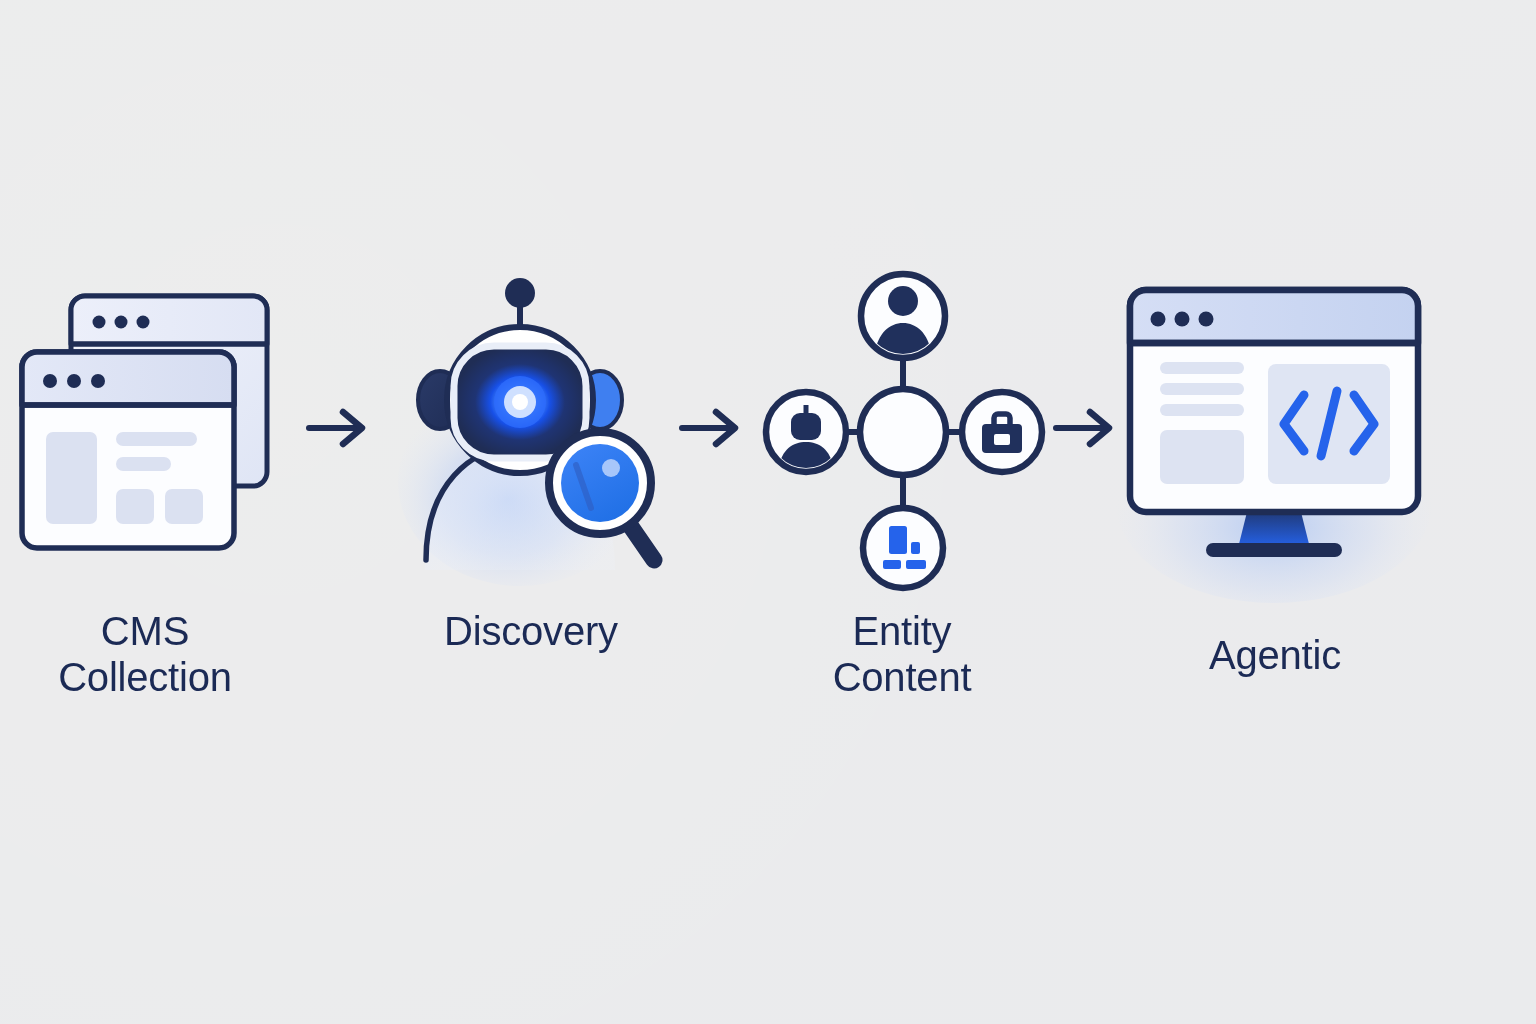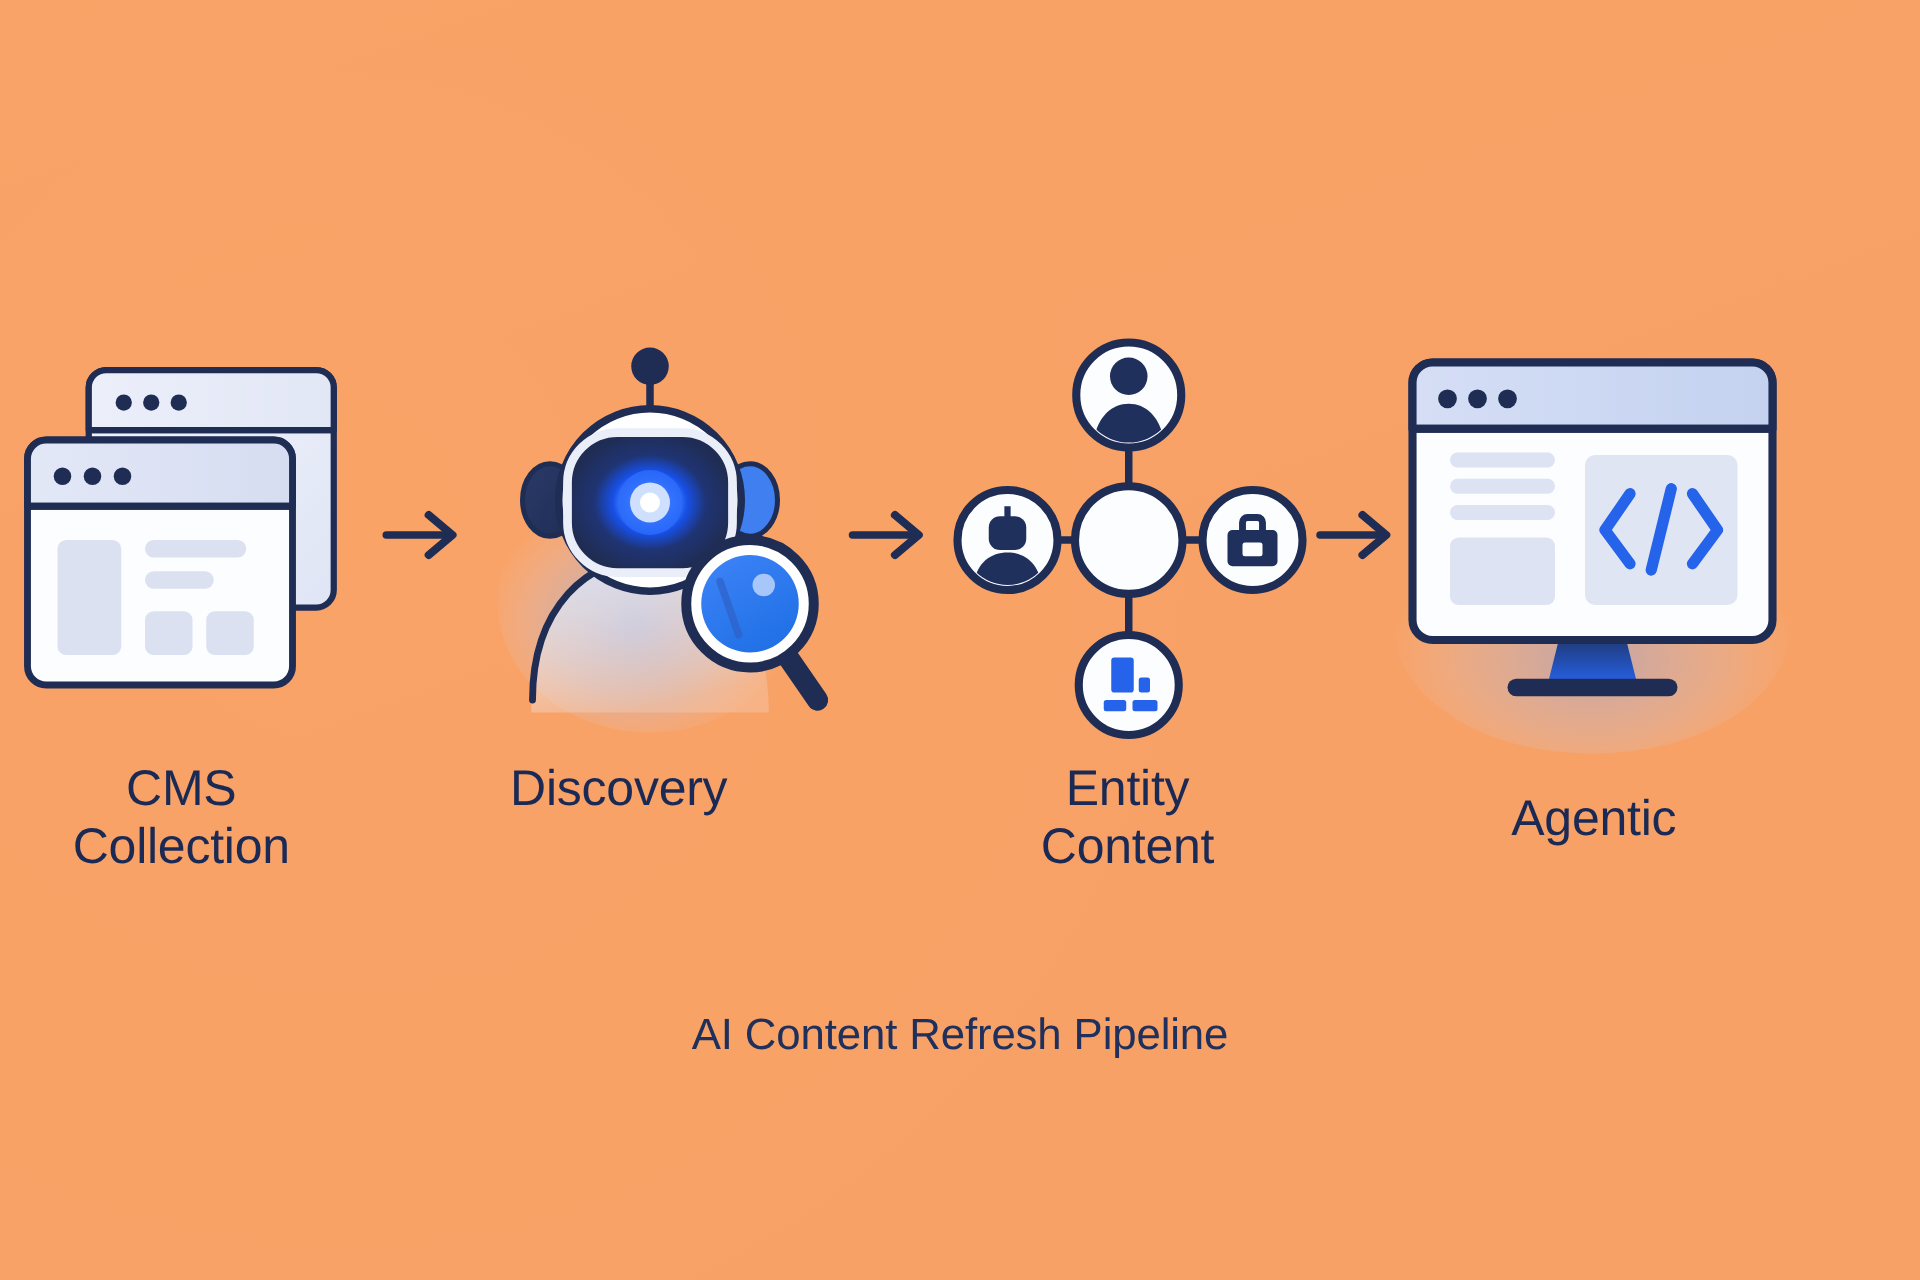--- a/index.html
+++ b/index.html
@@ -10,21 +10,21 @@
   body {
     width: 1536px;
     height: 1024px;
     overflow: hidden;
     font-family: "Liberation Sans", sans-serif;
   }
   #canvas {
     position: relative;
     width: 1536px;
     height: 1024px;
-    background: #f97316;
+    background: #e5e5e5;
   }
   #canvas::after {
     content: "";
     position: absolute;
     inset: 0;
     pointer-events: none;
     background:
       radial-gradient(circle at 18% 40%, rgba(255,255,255,0.55) 0%, rgba(255,255,255,0) 55%),
       linear-gradient(160deg, #fafbfd 0%, #f7f8fc 50%, #f6f8fc 100%);
     mix-blend-mode: normal;
@@ -183,21 +183,21 @@
         <g>
           <line x1="233" y1="248" x2="262" y2="290" stroke="#1f2d55" stroke-width="17" stroke-linecap="round"></line>
           <circle cx="208" cy="213" r="51" fill="#ffffff" stroke="#1f2d55" stroke-width="8"></circle>
           <circle cx="208" cy="213" r="39" fill="url(#lensGrad)"></circle>
           <circle cx="219" cy="198" r="9" fill="#bcd4fb" opacity="0.85"></circle>
           <line x1="184" y1="195" x2="199" y2="238" stroke="#2f5fc4" stroke-width="6" stroke-linecap="round" opacity="0.65"></line>
         </g>
       </svg>
     </div>
 
-    <div class="label step-label" style="left:350px; top:608px; width:290px;">
+    <div class="label step-label" style="left:386px; top:608px; width:290px;">
       <span class="ln">Discovery</span>
     </div>
 
     <div class="arrow" style="left:678px; top:404px; width:66px; height:48px;">
       <svg width="66" height="48" viewBox="0 0 66 48">
         <path d="M4 24 H52" stroke="#1f2d55" stroke-width="6" stroke-linecap="round" fill="none"></path>
         <path d="M38 8 L57 24 L38 40" stroke="#1f2d55" stroke-width="6.5" stroke-linecap="round" stroke-linejoin="round" fill="none"></path>
       </svg>
     </div>
 
@@ -313,16 +313,15 @@
           <path d="M246 117 L266 146 L246 173"></path>
           <path d="M229 113 L213 178"></path>
         </g>
       </svg>
     </div>
 
     <div class="label step-label" style="left:1065px; top:608px; width:420px;margin-top:24px;">
       <span class="ln">Agentic</span>
     </div>
 
-    <div class="caption" style="top:808px;">AI Content Refresh Pipeline</div>
 
   </div>
 </div>
 
 </body></html>

